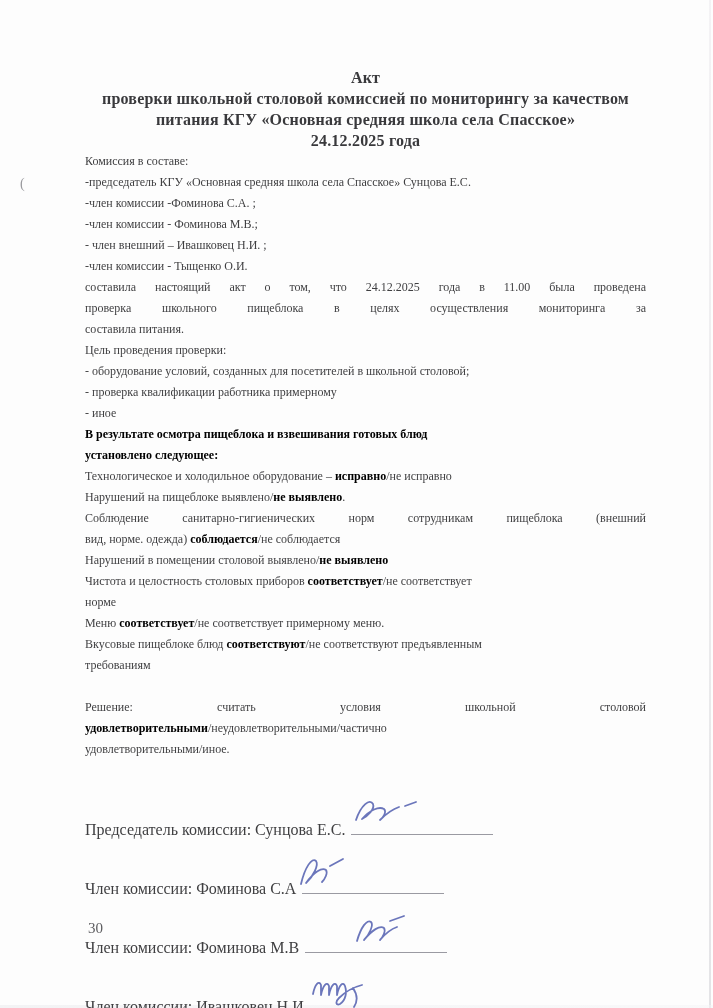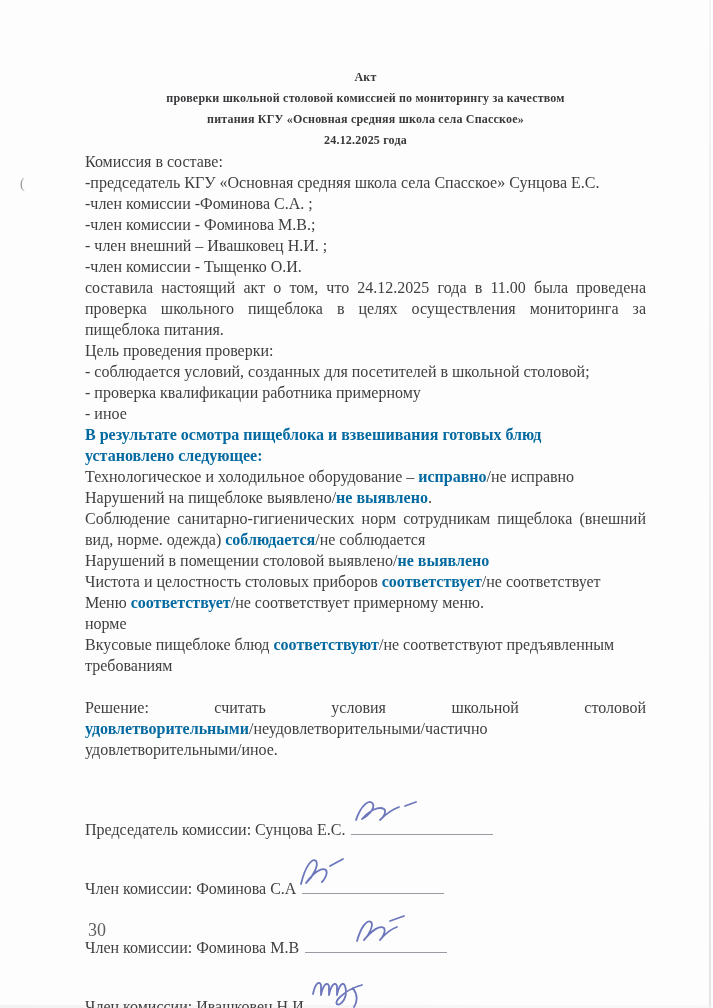--- a/index.html
+++ b/index.html
@@ -21,44 +21,44 @@
   .edge-bottom {
     position:absolute; left:0; bottom:0; width:713px; height:3px;
     background:linear-gradient(90deg,#e9e9ec,#f4f4f6);
     opacity:.5;
   }
   .content {
     position:absolute; left:85px; top:67px; width:561px;
     color:#3f3f41;
   }
   .title-line {
-    text-align:center; font-weight:bold; font-size:12px; line-height:21px;
+    text-align:center; font-weight:bold; font-size:16px; line-height:21px;
     color:#39393c;
     letter-spacing:.2px;
   }
   .line {
-    font-size:16px; line-height:21px; white-space:nowrap;
+    font-size:12px; line-height:21px; white-space:nowrap;
   }
   .line.justify {
     white-space:normal;
     text-align:justify;
     text-align-last:justify;
   }
   .line.blank { white-space:pre; }
-  .b { font-weight:bold; color:#0369a1; }
+  .b { font-weight:bold; color:#000000; }
   .sig-row { position:relative; font-size:16px; line-height:21px; white-space:nowrap;margin-top:38px; }
   .sig-slot { position:relative; display:inline-block; margin-left:6px; }
   .sig-underline {
     display:inline-block; width:142px; height:15px;
     border-bottom:1px solid #9a9aa2;
   }
   .sig-svg { position:absolute; top:-24px; pointer-events:none; }
   .page-number {
     position:absolute; left:88px; top:920px;
-    font-size:18px; color:#5d5d60;
+    font-size:15px; color:#5d5d60;
   }
   .margin-artifact {
     position:absolute; left:20px; top:176px;
     font-size:14px; color:#9a9a9e;
   }
 </style>
 </head>
 <body>
 
 <div class="page">
@@ -74,35 +74,35 @@
 
     <div id="doc-body">
         <div class="line"><span>Комиссия в составе:</span></div>
         <div class="line"><span>-председатель КГУ «Основная средняя школа села Спасское» Сунцова Е.С.</span></div>
         <div class="line"><span>-член комиссии -Фоминова С.А. ;</span></div>
         <div class="line"><span>-член комиссии - Фоминова М.В.;</span></div>
         <div class="line"><span>- член внешний – Ивашковец Н.И. ;</span></div>
         <div class="line"><span>-член комиссии - Тыщенко О.И.</span></div>
         <div class="line justify"><span>составила настоящий акт о том, что 24.12.2025 года в 11.00 была проведена</span></div>
         <div class="line justify"><span>проверка школьного пищеблока в целях осуществления мониторинга за</span></div>
-        <div class="line"><span>пищеблока питания.</span></div>
+        <div class="line"><span>составила питания.</span></div>
         <div class="line"><span>Цель проведения проверки:</span></div>
-        <div class="line"><span>- соблюдается условий, созданных для посетителей в школьной столовой;</span></div>
+        <div class="line"><span>- оборудование условий, созданных для посетителей в школьной столовой;</span></div>
         <div class="line"><span>- проверка квалификации работника примерному</span></div>
         <div class="line"><span>- иное</span></div>
         <div class="line"><span class="b">В результате осмотра пищеблока и взвешивания готовых блюд</span></div>
         <div class="line"><span class="b">установлено следующее:</span></div>
         <div class="line"><span>Технологическое и холодильное оборудование – </span><span class="b">исправно</span><span>/не исправно</span></div>
         <div class="line"><span>Нарушений на пищеблоке выявлено/</span><span class="b">не выявлено</span><span>.</span></div>
         <div class="line justify"><span>Соблюдение санитарно-гигиенических норм сотрудникам пищеблока (внешний</span></div>
         <div class="line"><span>вид, норме. одежда) </span><span class="b">соблюдается</span><span>/не соблюдается</span></div>
         <div class="line"><span>Нарушений в помещении столовой выявлено/</span><span class="b">не выявлено</span></div>
         <div class="line"><span>Чистота и целостность столовых приборов </span><span class="b">соответствует</span><span>/не соответствует</span></div>
+        <div class="line"><span>норме</span></div>
         <div class="line"><span>Меню </span><span class="b">соответствует</span><span>/не соответствует примерному меню.</span></div>
-        <div class="line"><span>норме</span></div>
         <div class="line"><span>Вкусовые пищеблоке блюд </span><span class="b">соответствуют</span><span>/не соответствуют предъявленным</span></div>
         <div class="line"><span>требованиям</span></div>
         <div class="line blank"> </div>
         <div class="line justify"><span>Решение: считать условия школьной столовой</span></div>
         <div class="line"><span class="b">удовлетворительными</span><span>/неудовлетворительными/частично</span></div>
         <div class="line"><span>удовлетворительными/иное.</span></div>
         <div class="line blank"> </div>
       </div>
     <div id="sig-block">
         <div class="sig-row"><span>Председатель комиссии: Сунцова Е.С.</span><span class="sig-slot"><span class="sig-underline"></span><svg class="sig-svg" width="74" height="46" viewBox="0 0 74 46" style="left: 2px;">

